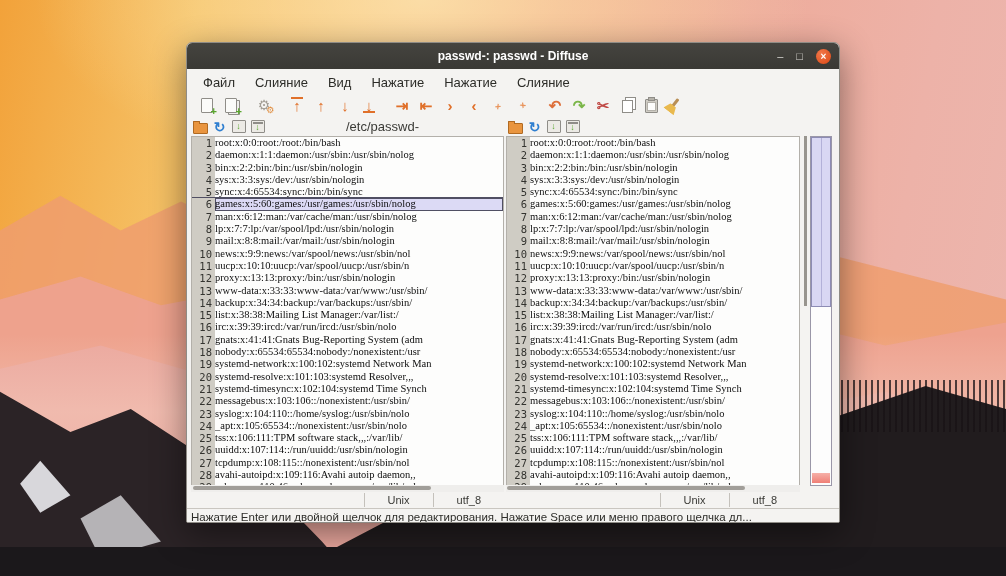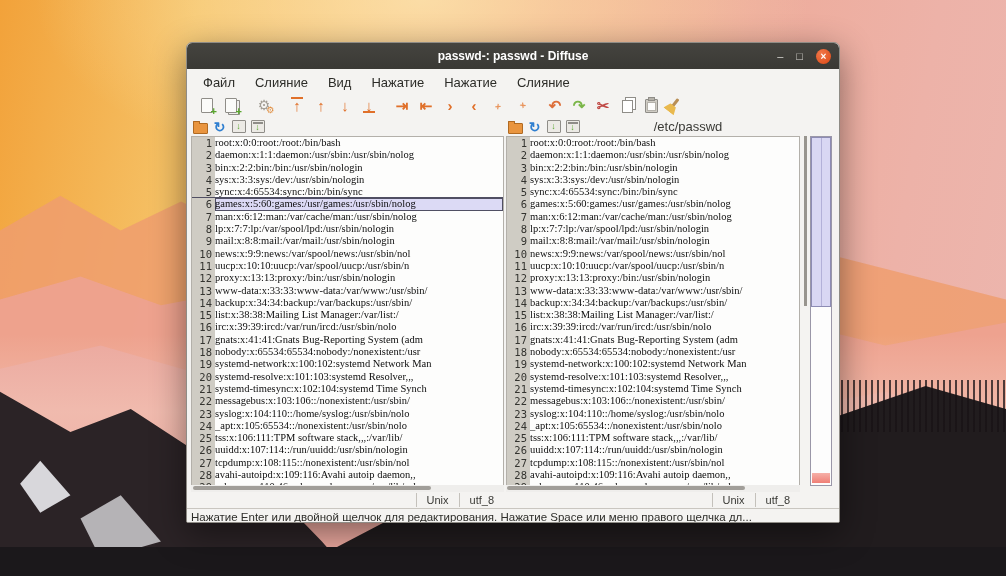--- a/index.html
+++ b/index.html
@@ -76,21 +76,21 @@
   .row{display:flex;height:12.3px;flex:0 0 12.3px;white-space:pre;font-family:"DejaVu Sans Mono","Liberation Mono",monospace;font-size:10.5px;line-height:12.3px;}
   .num{width:20px;flex:0 0 20px;background:#cfccc4;color:#33332f;text-align:right;padding-right:3px;}
   .txt{flex:1 1 auto;overflow:hidden;color:#0d0d0d;padding-left:0;font-family:Liberation Serif, serif;}
   .row.sel{box-shadow:0 -1px 0 #504f63;}
   .row.sel .txt{background:#dcdaf5;box-shadow:inset 0 0 0 1px #504f63;}
   .pane-hscroll{height:7px;flex:0 0 7px;position:relative;background:#efeeec;}
   .hthumb{position:absolute;top:1px;height:4px;border-radius:2px;background:#a19e99;}
   .pane0 .hthumb{left:2px;width:76%;}
   .pane1 .hthumb{left:1px;width:81%;}
   .pane-format{height:16px;flex:0 0 16px;display:flex;justify-content:flex-end;align-items:center;font-size:11px;color:#3a3a36;}
-  .fcell{border-left:1px solid #c4c1bb;padding:1px 10px;}
+  .fcell{border-left:1px solid #c4c1bb;padding:1px 23px;}
   .map-zone{display:flex;margin-left:4px;}
   .vind{width:3px;height:170px;background:#98958f;margin-top:19px;margin-right:3px;}
   .map{position:relative;width:20px;height:348px;margin-top:19px;background:#fdfdfd;border:1px solid #9a97a8;}
   .map-thumb{position:absolute;left:0;right:0;top:0;height:168px;background:#d9d7f3;border:1px solid #8d8cb4;}
   .map-thumb::after{content:"";position:absolute;top:0;bottom:0;left:50%;width:1px;background:#b3b1d8;}
   .map-marker{position:absolute;left:1px;right:1px;bottom:2px;height:10px;background:linear-gradient(#f6b0a8,#ef7f76);}
 
   .statusbar{height:16px;flex:0 0 16px;border-top:1px solid #c9c6c0;display:flex;align-items:center;padding-left:4px;font-size:11.5px;color:#2e2e2a;background:#f4f3f1;white-space:nowrap;overflow:hidden;text-align:right;}
 </style>
 </head>
@@ -201,20 +201,21 @@
             </span>
             <span class="phbtn">
               <span class="shape-reload">↻</span>
             </span>
             <span class="phbtn">
               <div class="shape-save"></div>
             </span>
             <span class="phbtn">
               <div class="shape-saveas"></div>
             </span>
+            <span class="fname">/etc/passwd-</span>
           </div>
           <div class="pane-content">
             <div class="row"><span class="num">1</span><span class="txt">root:x:0:0:root:/root:/bin/bash</span></div>
             <div class="row"><span class="num">2</span><span class="txt">daemon:x:1:1:daemon:/usr/sbin:/usr/sbin/nolog</span></div>
             <div class="row"><span class="num">3</span><span class="txt">bin:x:2:2:bin:/bin:/usr/sbin/nologin</span></div>
             <div class="row"><span class="num">4</span><span class="txt">sys:x:3:3:sys:/dev:/usr/sbin/nologin</span></div>
             <div class="row"><span class="num">5</span><span class="txt">sync:x:4:65534:sync:/bin:/bin/sync</span></div>
             <div class="row sel"><span class="num">6</span><span class="txt">games:x:5:60:games:/usr/games:/usr/sbin/nolog</span></div>
             <div class="row"><span class="num">7</span><span class="txt">man:x:6:12:man:/var/cache/man:/usr/sbin/nolog</span></div>
             <div class="row"><span class="num">8</span><span class="txt">lp:x:7:7:lp:/var/spool/lpd:/usr/sbin/nologin</span></div>
@@ -256,21 +257,20 @@
             </span>
             <span class="phbtn">
               <span class="shape-reload">↻</span>
             </span>
             <span class="phbtn">
               <div class="shape-save"></div>
             </span>
             <span class="phbtn">
               <div class="shape-saveas"></div>
             </span>
-            <span class="fname">/etc/passwd</span>
           </div>
           <div class="pane-content">
             <div class="row"><span class="num">1</span><span class="txt">root:x:0:0:root:/root:/bin/bash</span></div>
             <div class="row"><span class="num">2</span><span class="txt">daemon:x:1:1:daemon:/usr/sbin:/usr/sbin/nolog</span></div>
             <div class="row"><span class="num">3</span><span class="txt">bin:x:2:2:bin:/bin:/usr/sbin/nologin</span></div>
             <div class="row"><span class="num">4</span><span class="txt">sys:x:3:3:sys:/dev:/usr/sbin/nologin</span></div>
             <div class="row"><span class="num">5</span><span class="txt">sync:x:4:65534:sync:/bin:/bin/sync</span></div>
             <div class="row"><span class="num">6</span><span class="txt">games:x:5:60:games:/usr/games:/usr/sbin/nolog</span></div>
             <div class="row"><span class="num">7</span><span class="txt">man:x:6:12:man:/var/cache/man:/usr/sbin/nolog</span></div>
             <div class="row"><span class="num">8</span><span class="txt">lp:x:7:7:lp:/var/spool/lpd:/usr/sbin/nologin</span></div>

